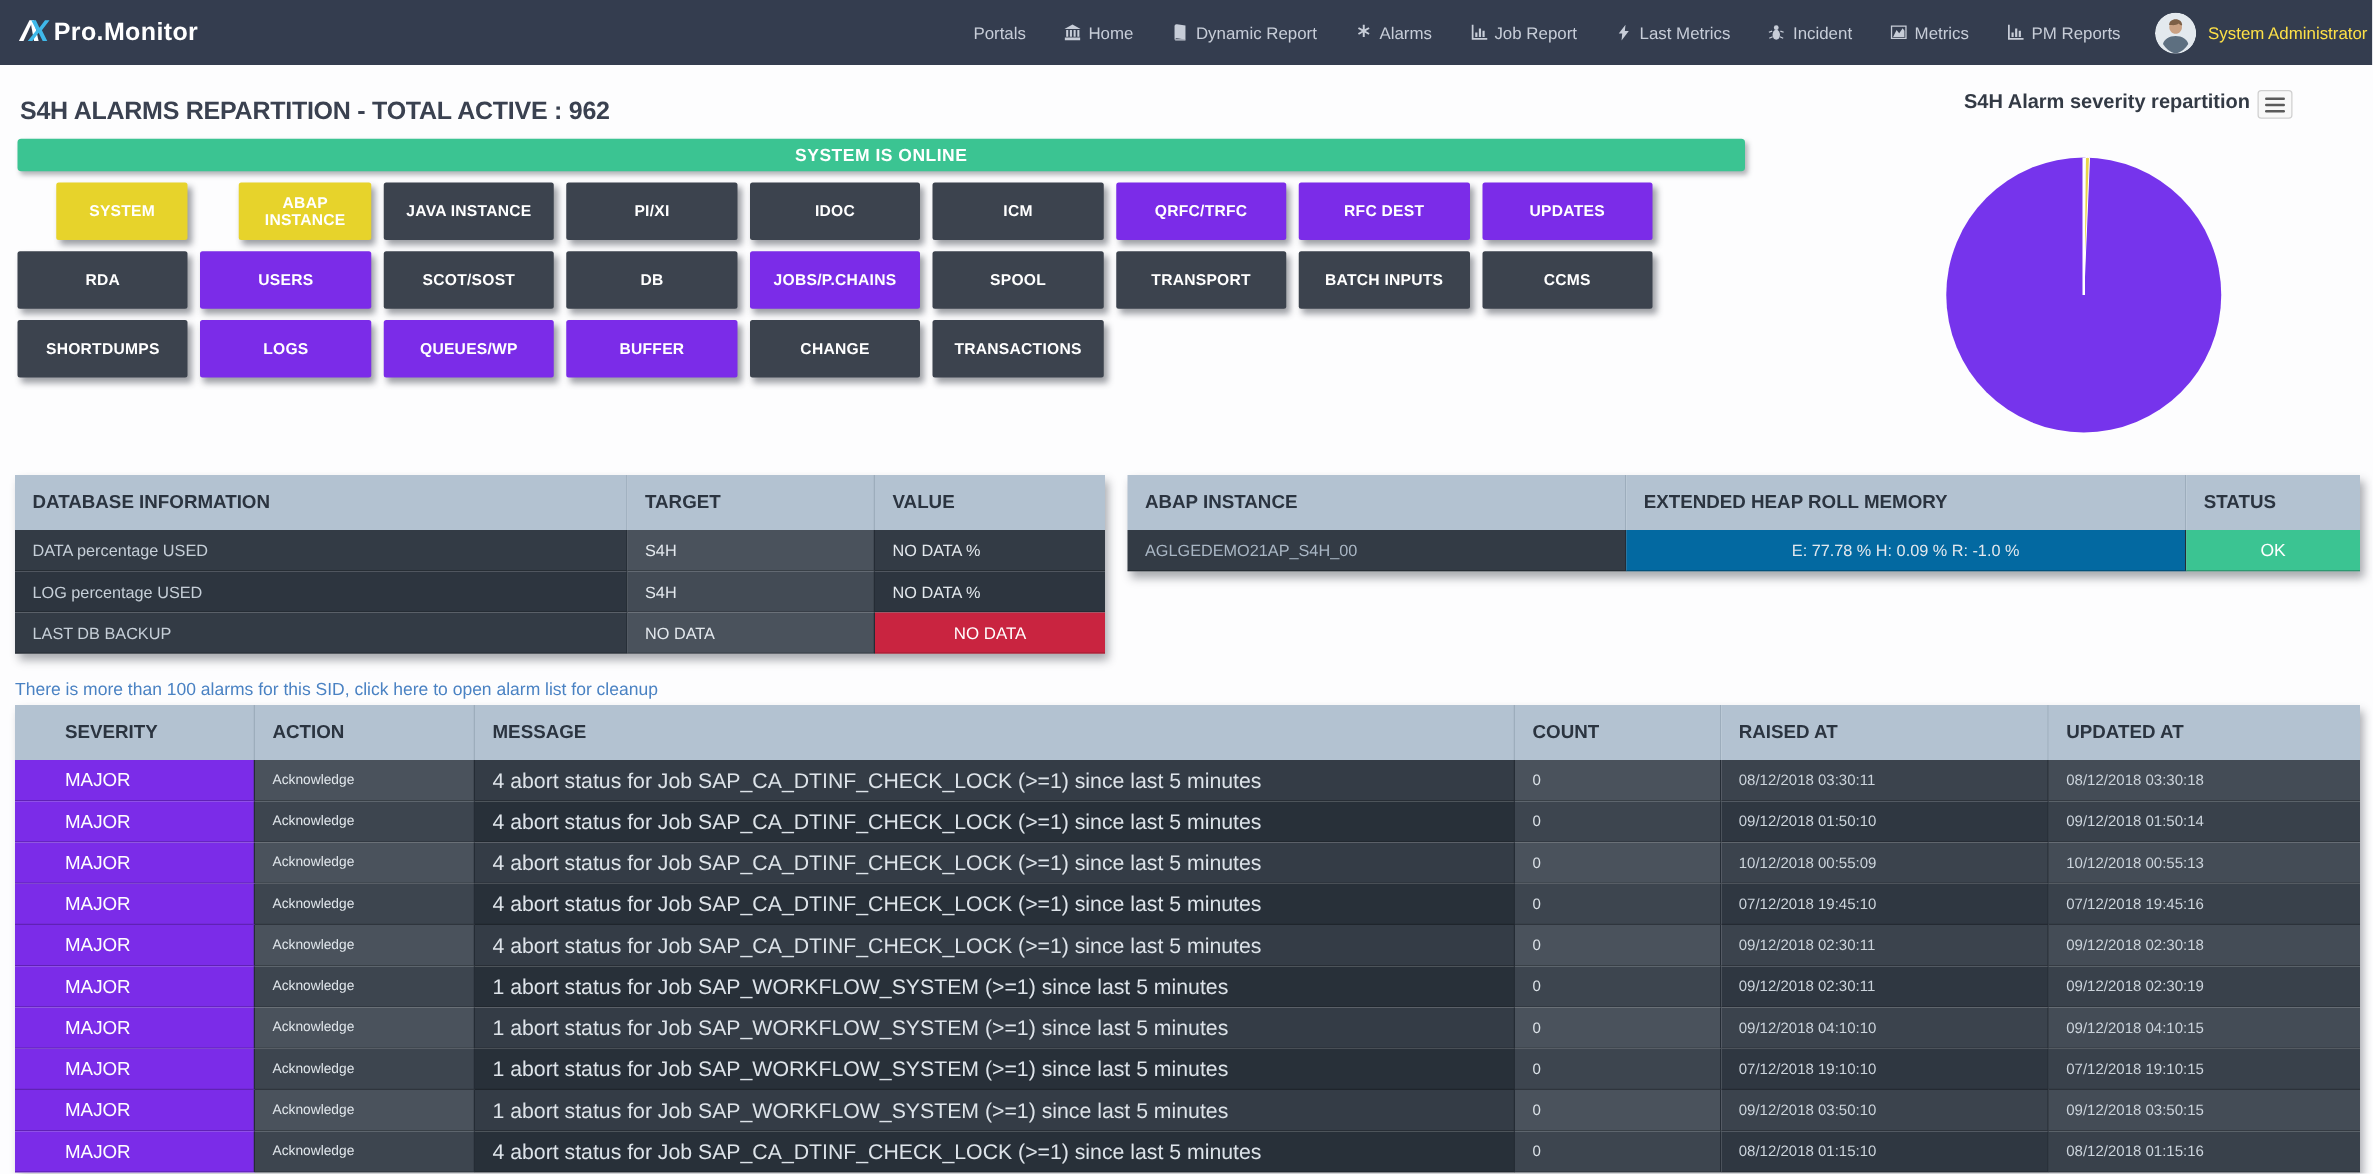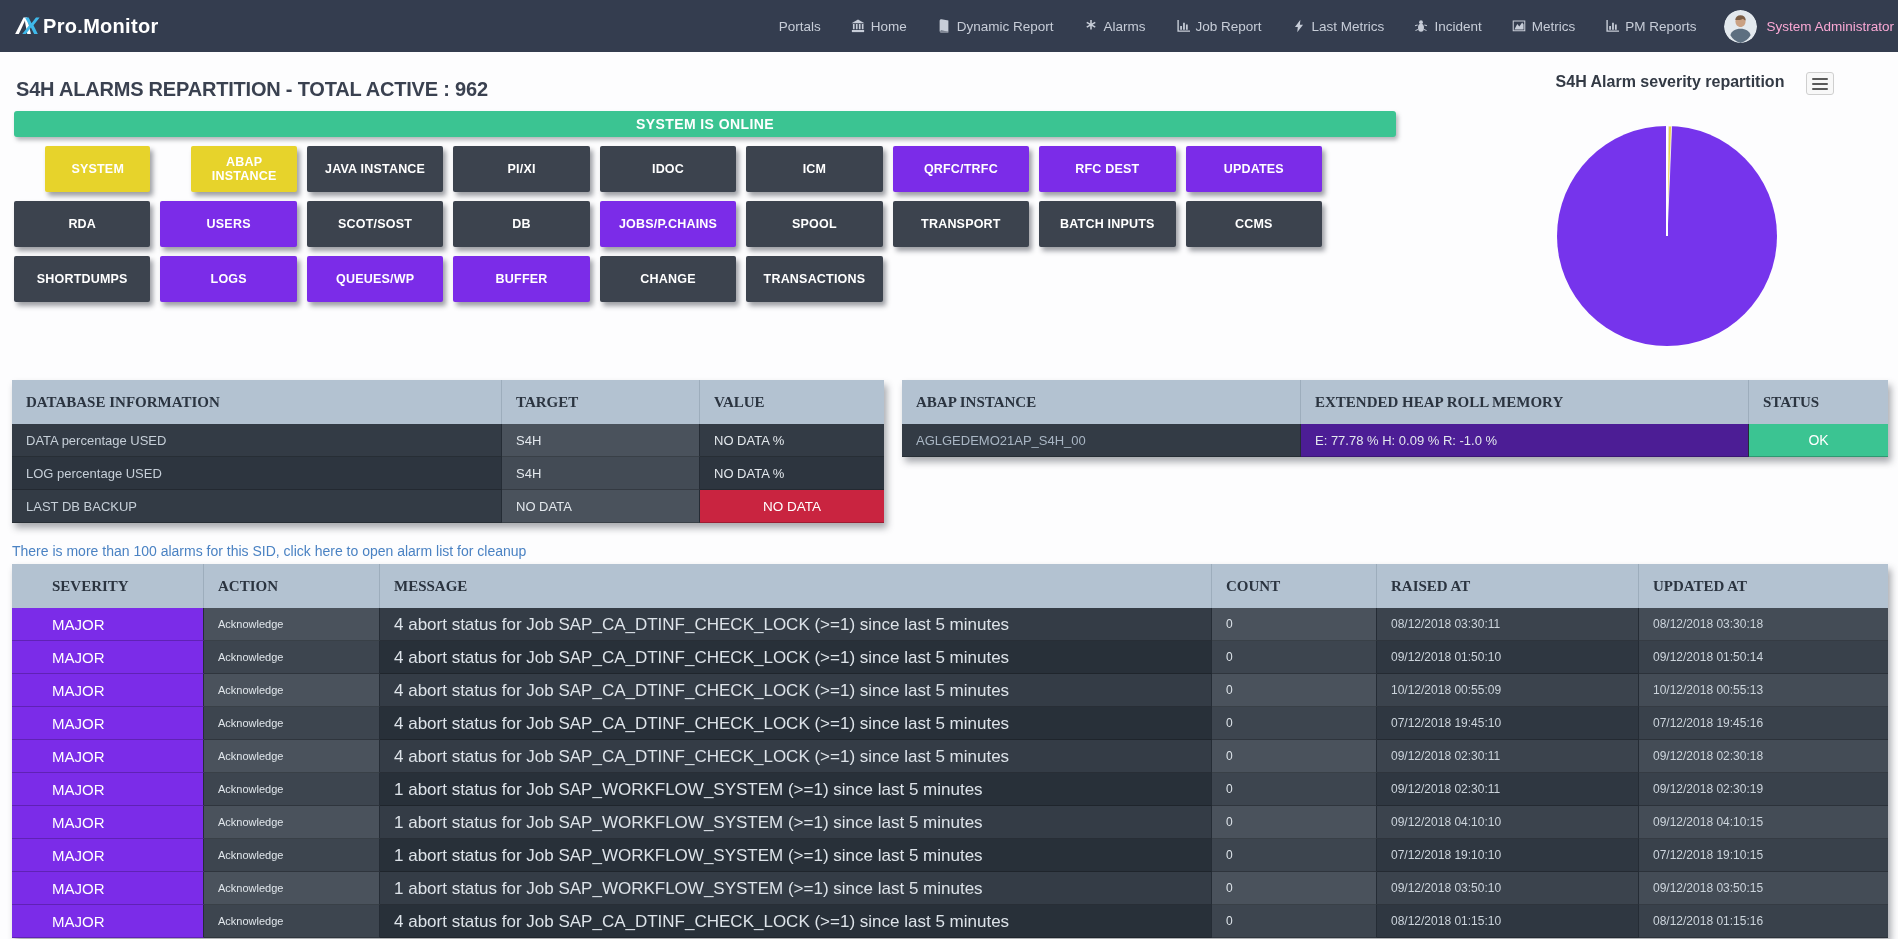--- a/index.html
+++ b/index.html
@@ -14,21 +14,21 @@
   .logo { display:flex; align-items:center; margin-right:auto; cursor:pointer; }
   .lm1 { font-size:24px; font-weight:bold; color:#ffffff; transform:skewX(-8deg); display:inline-block; }
   .lm2 { font-size:24px; font-weight:bold; color:#3fb9ea; transform:skewX(-8deg); display:inline-block; margin-left:-9px; }
   .lt  { font-size:20px; font-weight:600; color:#ffffff; margin-left:4px; letter-spacing:.3px; }
   .nav-menu { display:flex; align-items:center; gap:30px; color:#c7cdd8;
               font-size:13.5px; white-space:nowrap; }
   .nav-item { display:flex; align-items:center; gap:6px; cursor:pointer; }
   .nav-item .ni-icon { display:inline-flex; }
   .nav-item svg { width:14px; height:14px; fill:currentColor; }
   .nav-user { display:flex; align-items:center; gap:9px; margin-left:28px;
-              color:#f9a8d4; font-size:13.5px; flex-shrink:0; cursor:pointer; }
+              color:#fde047; font-size:13.5px; flex-shrink:0; cursor:pointer; }
   .avatar { width:33px; height:33px; border-radius:50%; overflow:hidden; flex-shrink:0; }
   .avatar svg { width:33px; height:33px; display:block; }
 
   
   .page-title { position:absolute; left:16px; top:78px; font-size:20px;
                 font-weight:bold; color:#3a4150; letter-spacing:-.2px; }
   .banner { position:absolute; left:14px; top:111px; width:1382px; height:26px;
             background:#3bc492; border-radius:3px; color:#fff; font-weight:bold;
             font-size:14px; line-height:26px; text-align:center; letter-spacing:.4px;
             box-shadow:2px 3px 4px rgba(40,45,55,.35); }
@@ -38,34 +38,34 @@
   .cat-btn { height:46px; border-radius:2px; color:#fff; font-weight:bold;
              font-size:12.5px; display:flex; align-items:center; justify-content:center;
              text-align:center; letter-spacing:.2px; cursor:pointer;
              box-shadow:3px 4px 5px rgba(40,45,55,.45); padding:0 4px; }
   .v-yellow { background:#e7d32b;margin-left:31px; }
   .v-dark   { background:#3c434e; }
   .v-purple { background:#7b2ce8; }
 
   
   .chart-title { position:absolute; left:1540px; top:73px; width:260px;
-                 text-align:center; font-size:16px; font-weight:bold; color:#333a45; }
+                 text-align:right; font-size:16px; font-weight:bold; color:#333a45; }
   .chart-menu { position:absolute; left:1806px; top:72px; width:28px; height:23px;
                 border:1px solid #cfcfcf; border-radius:3px; background:#f8f8f8;
                 display:flex; flex-direction:column; justify-content:center; gap:3px;
                 padding:0 5px; cursor:pointer; }
   .chart-menu span { height:2px; background:#5a5a5a; border-radius:1px; }
   .pie { position:absolute; left:1555px; top:124px; width:224px; height:224px; }
 
   
   .dtable { position:absolute; box-shadow:3px 5px 7px rgba(40,45,55,.4); }
   .thead { display:flex; }
   .hcell { height:44px; line-height:44px; background:#b3c2d1; color:#2b3440;
            font-weight:bold; font-size:15px; padding:0 14px;
-           border-right:1px solid #9dadbc; white-space:nowrap; overflow:hidden;font-family:Liberation Serif, serif; }
+           border-right:1px solid #9dadbc; white-space:nowrap; overflow:hidden; }
   .hcell:last-child { border-right:none; }
   .trow { display:flex; }
   .cell { height:33px; line-height:33px; font-size:13px; padding:0 14px;
           border-right:1px solid #252c35; border-bottom:1px solid rgba(0,0,0,.22);
           white-space:nowrap; overflow:hidden; }
   .cell:last-child { border-right:none; }
 
   
   .db-table  { left:12px; top:380px; width:872px; }
   .w-info   { width:490px; } .w-target { width:198px; } .w-value  { width:184px; }
@@ -75,21 +75,21 @@
   .trow.even .c-info   { background:#2d353f; }
   .trow.even .c-target { background:#434b55; }
   .trow.even .c-value  { background:#2d353f; }
   .v-danger { background:#c92440 !important; color:#fff !important;
               text-align:center; font-size:13.5px; }
 
   
   .abap-table { left:902px; top:380px; width:986px; }
   .w-inst { width:399px; } .w-mem { width:448px; } .w-status { width:139px; }
   .c-inst { background:#333b45; color:#a9b6c4; }
-  .c-mem  { background:#4c1d95; color:#e3e8ed; }
+  .c-mem  { background:#0369a1; color:#e3e8ed;text-align:center; }
   .c-status { background:#333b45; color:#fff; text-align:center; }
   .v-ok { background:#3bc492 !important; color:#fff; font-size:14px; }
 
   
   .cleanup-link { position:absolute; left:12px; top:543px; font-size:14px;
                   color:#4a82c3; cursor:pointer; }
 
   
   .alarms-table { left:12px; top:564px; width:1876px; }
   .w-sev { width:192px;padding-left:40px; } .w-act { width:176px; } .w-msg { width:832px; }

